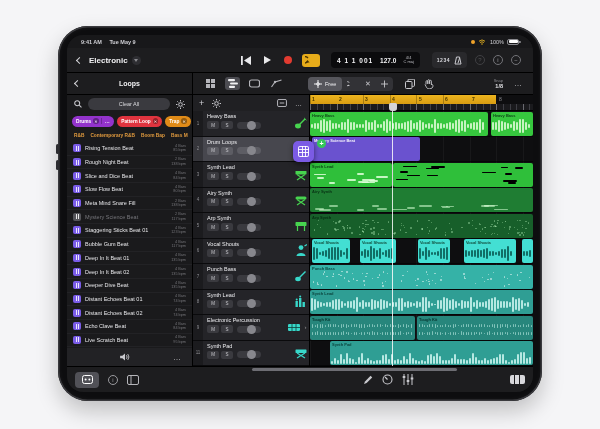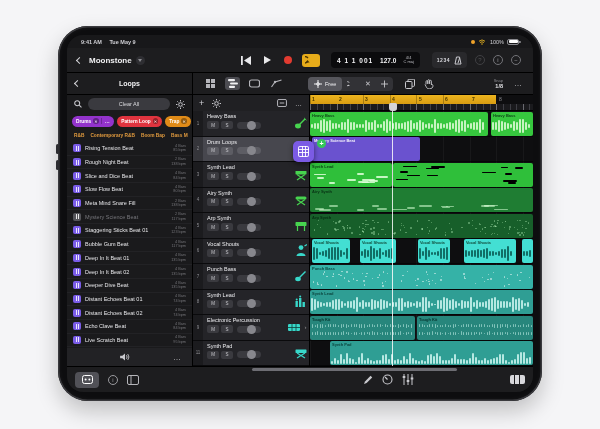--- a/index.html
+++ b/index.html
@@ -163,21 +163,21 @@
         <circle cx="5" cy="6.8" r="1" fill="#e8b31f"></circle>
       </svg>
       <span style="margin-left:4px">100%</span>
       <span class="batt">
           <i></i>
         </span>
     </div>
 
     <div class="toolbar">
       <span class="chev"></span>
-      <span class="proj-title">Moonstone</span>
+      <span class="proj-title">Electronic</span>
       <span class="caret-badge">
           <b></b>
         </span>
 
       <div class="transport">
         <span class="t-btn">
           <svg width="10" height="9" viewBox="0 0 10 9">
               <rect x="0" y="0" width="1.8" height="9" fill="#e8e8ea"></rect>
               <path d="M10 0 L3 4.5 L10 9 Z" fill="#e8e8ea"></path>
             </svg>

